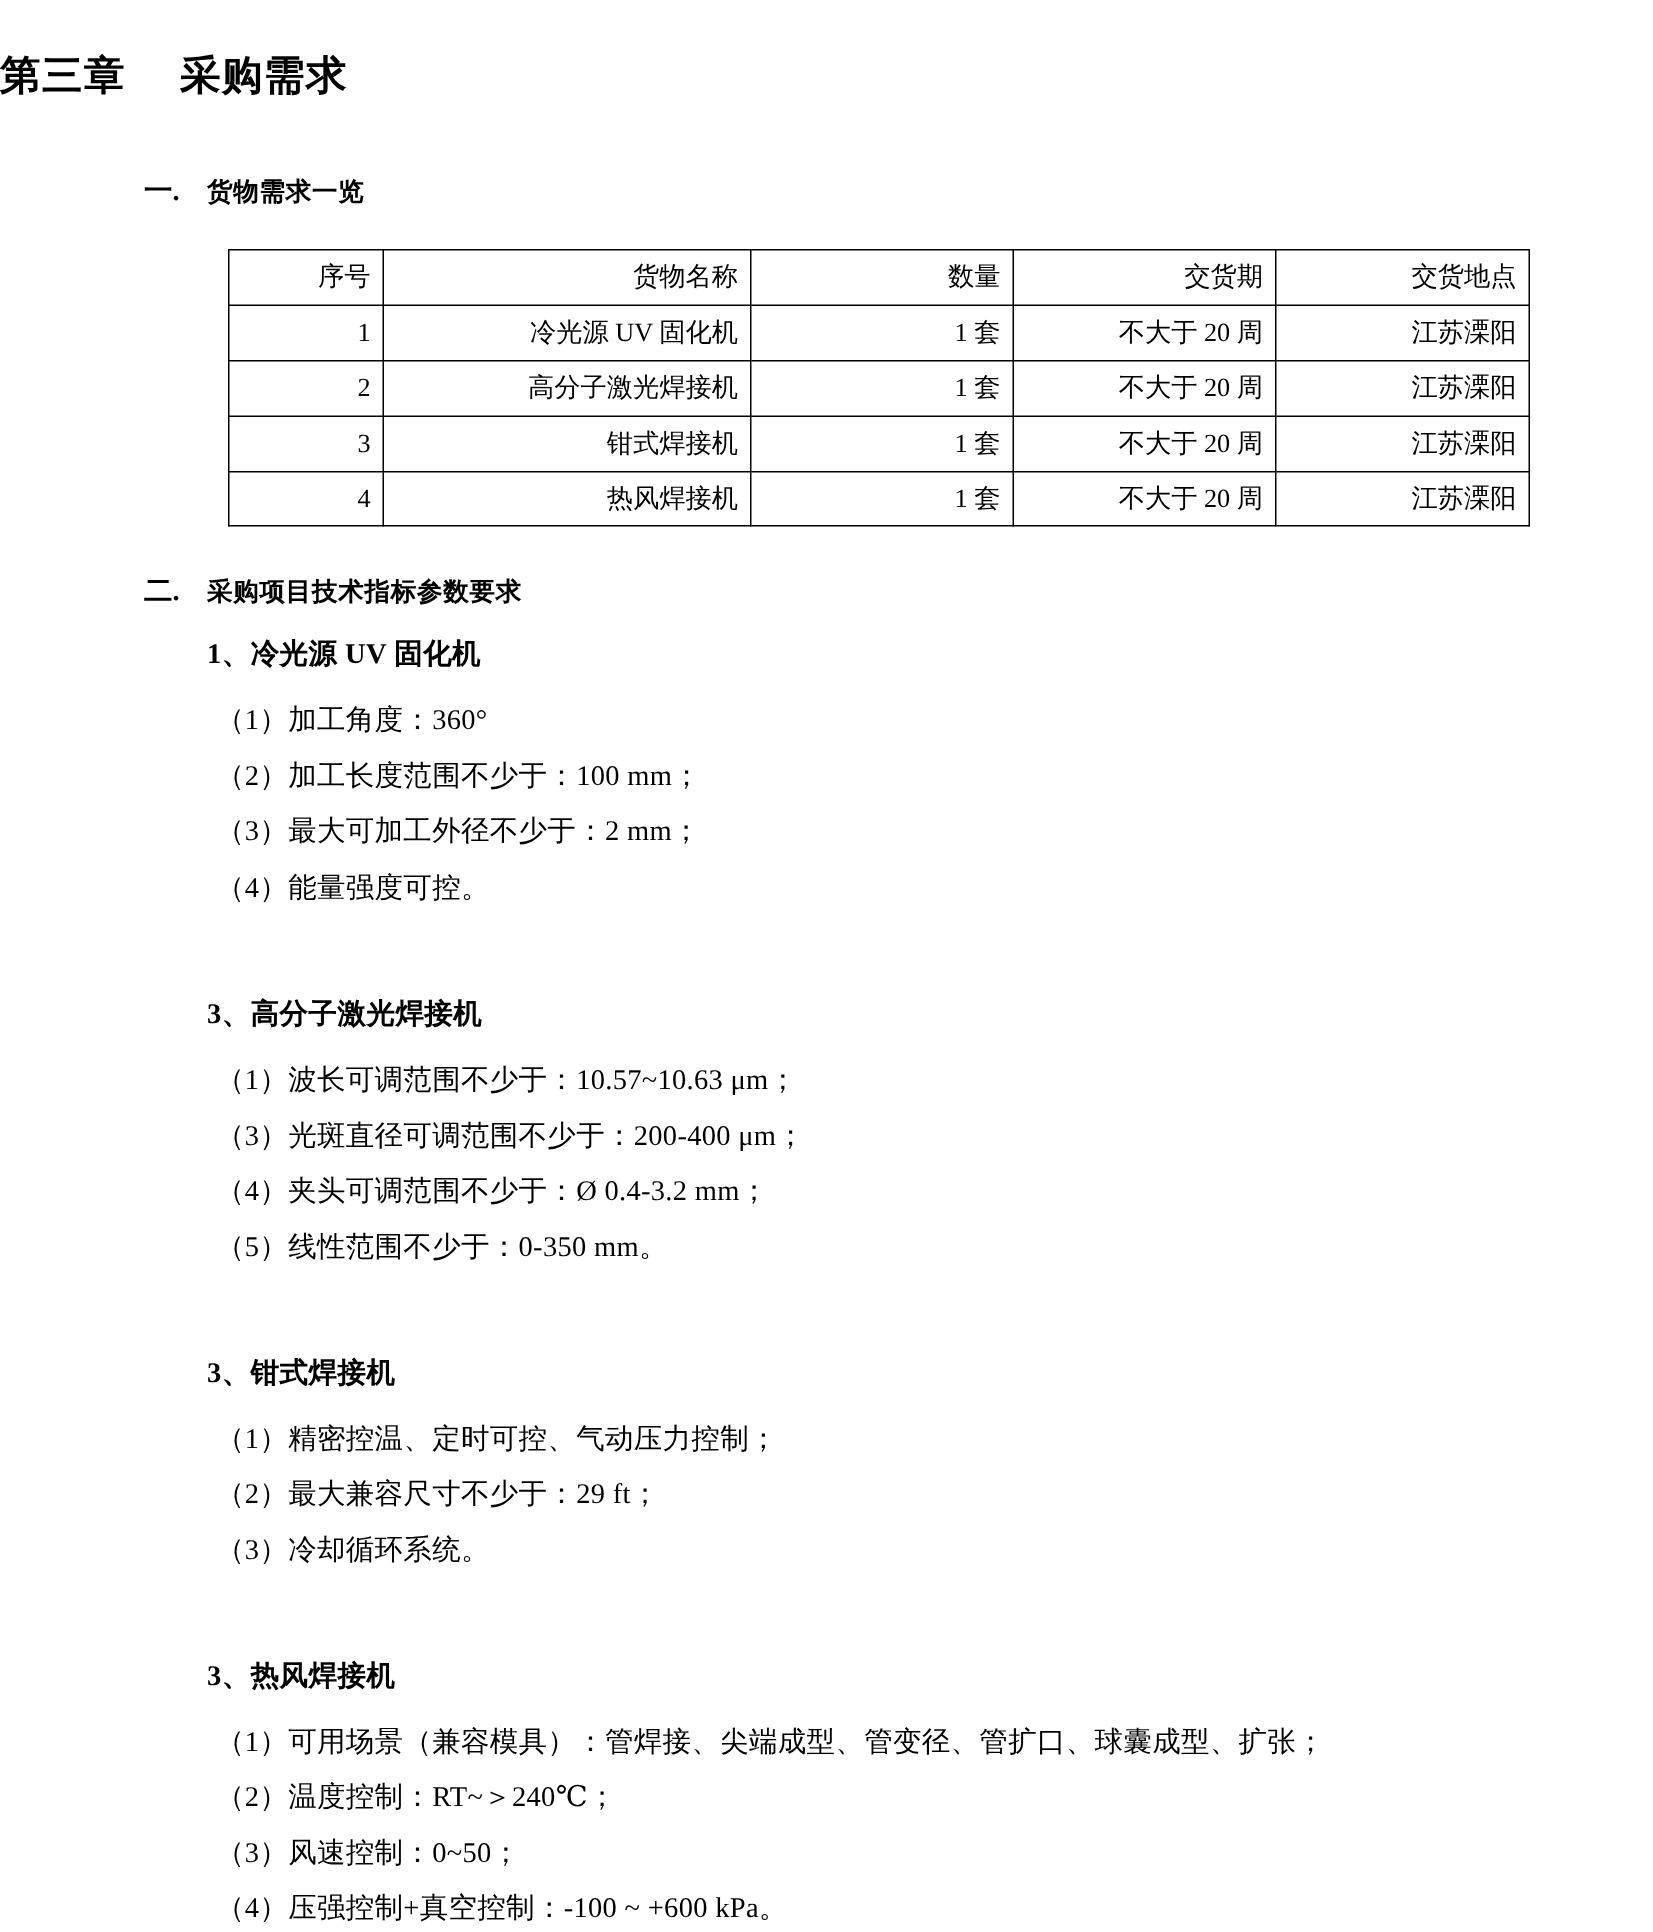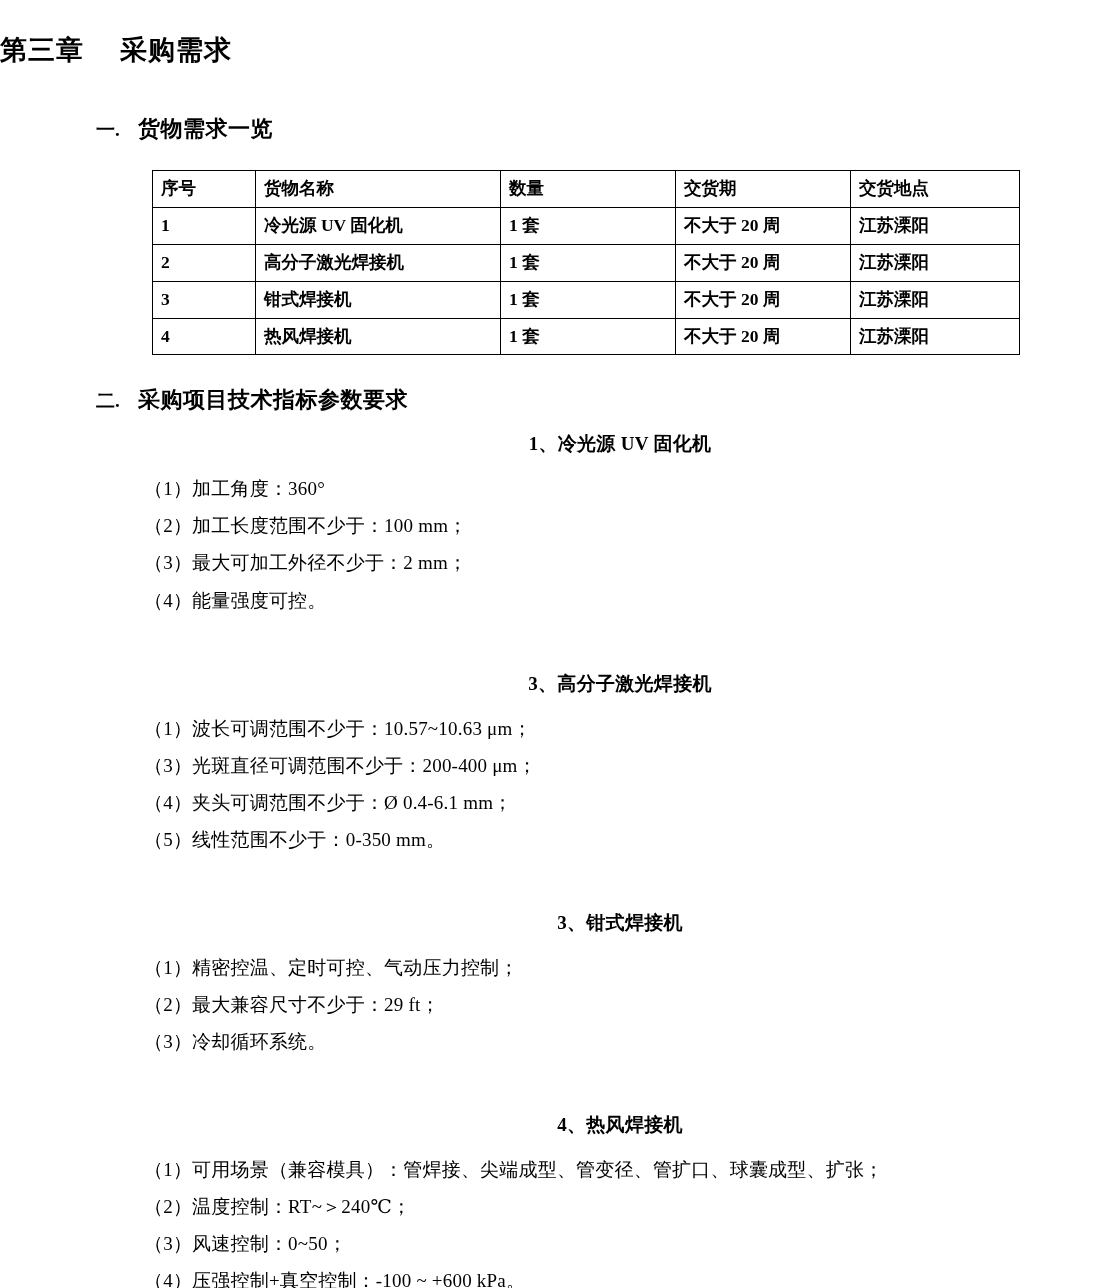--- a/index.html
+++ b/index.html
@@ -39,35 +39,35 @@
     margin-left: 96px;
   }
   .h1-num {
     width: 42px;
     flex: 0 0 42px;
     font-weight: bold;
     font-size: 19px;
   }
   .h1-text {
     font-weight: bold;
-    font-size: 22px;
+    font-size: 17px;
     letter-spacing: 0.5px;
   }
   .spacer-1 { height: 46px; }
   .spacer-2 { height: 30px; }
 
   table.goods {
     border-collapse: collapse;
     margin: 26px 0 0 152px;
     font-size: 17.5px;
   }
   table.goods td, table.goods th {
     border: 1px solid #000000;
-    text-align: left;
-    font-weight: bold;
+    text-align: right;
+    font-weight: normal;
     padding: 7px 8px;
     line-height: 1.25;
   }
   table.goods thead td {
     font-size: 17.5px;
   }
   .col-idx  { width: 86px; }
   .col-name { width: 228px; }
   .col-qty  { width: 158px; }
   .col-date { width: 158px; }
@@ -78,21 +78,21 @@
     font-weight: bold;
     margin: 0 0 0 138px;
     letter-spacing: 0.3px;
   }
   .item-line {
     font-size: 19px;
     margin: 0 0 0 144px;
     line-height: 1.95;
     letter-spacing: 0.2px;
   }
-  .sub-heading-wrap { margin-top: 16px; text-align: center; }
+  .sub-heading-wrap { margin-top: 16px; }
   .list-wrap { margin-top: 13px; }
   .group-gap { height: 36px; }
 </style>
 </head>
 <body>
 
 <div class="page">
 
   <div class="doc-title">
     <span>第三章</span><span class="gap"></span><span>采购需求</span>
@@ -165,39 +165,39 @@
   </div>
 
   <div class="group-gap"></div>
 
   <div class="sub-heading-wrap">
     <div class="sub-heading">3、高分子激光焊接机</div>
   </div>
   <div class="list-wrap">
     <div class="item-line">（1）波长可调范围不少于：10.57~10.63 μm；</div>
     <div class="item-line">（3）光斑直径可调范围不少于：200-400 μm；</div>
-    <div class="item-line">（4）夹头可调范围不少于：Ø 0.4-6.1 mm；</div>
+    <div class="item-line">（4）夹头可调范围不少于：Ø 0.4-3.2 mm；</div>
     <div class="item-line">（5）线性范围不少于：0-350 mm。</div>
   </div>
 
   <div class="group-gap"></div>
 
   <div class="sub-heading-wrap">
     <div class="sub-heading">3、钳式焊接机</div>
   </div>
   <div class="list-wrap">
     <div class="item-line">（1）精密控温、定时可控、气动压力控制；</div>
     <div class="item-line">（2）最大兼容尺寸不少于：29 ft；</div>
     <div class="item-line">（3）冷却循环系统。</div>
   </div>
 
   <div class="group-gap"></div>
 
   <div class="sub-heading-wrap">
-    <div class="sub-heading">4、热风焊接机</div>
+    <div class="sub-heading">3、热风焊接机</div>
   </div>
   <div class="list-wrap">
     <div class="item-line">（1）可用场景（兼容模具）：管焊接、尖端成型、管变径、管扩口、球囊成型、扩张；</div>
     <div class="item-line">（2）温度控制：RT~＞240℃；</div>
     <div class="item-line">（3）风速控制：0~50；</div>
     <div class="item-line">（4）压强控制+真空控制：-100 ~ +600 kPa。</div>
   </div>
 
 </div>
 

